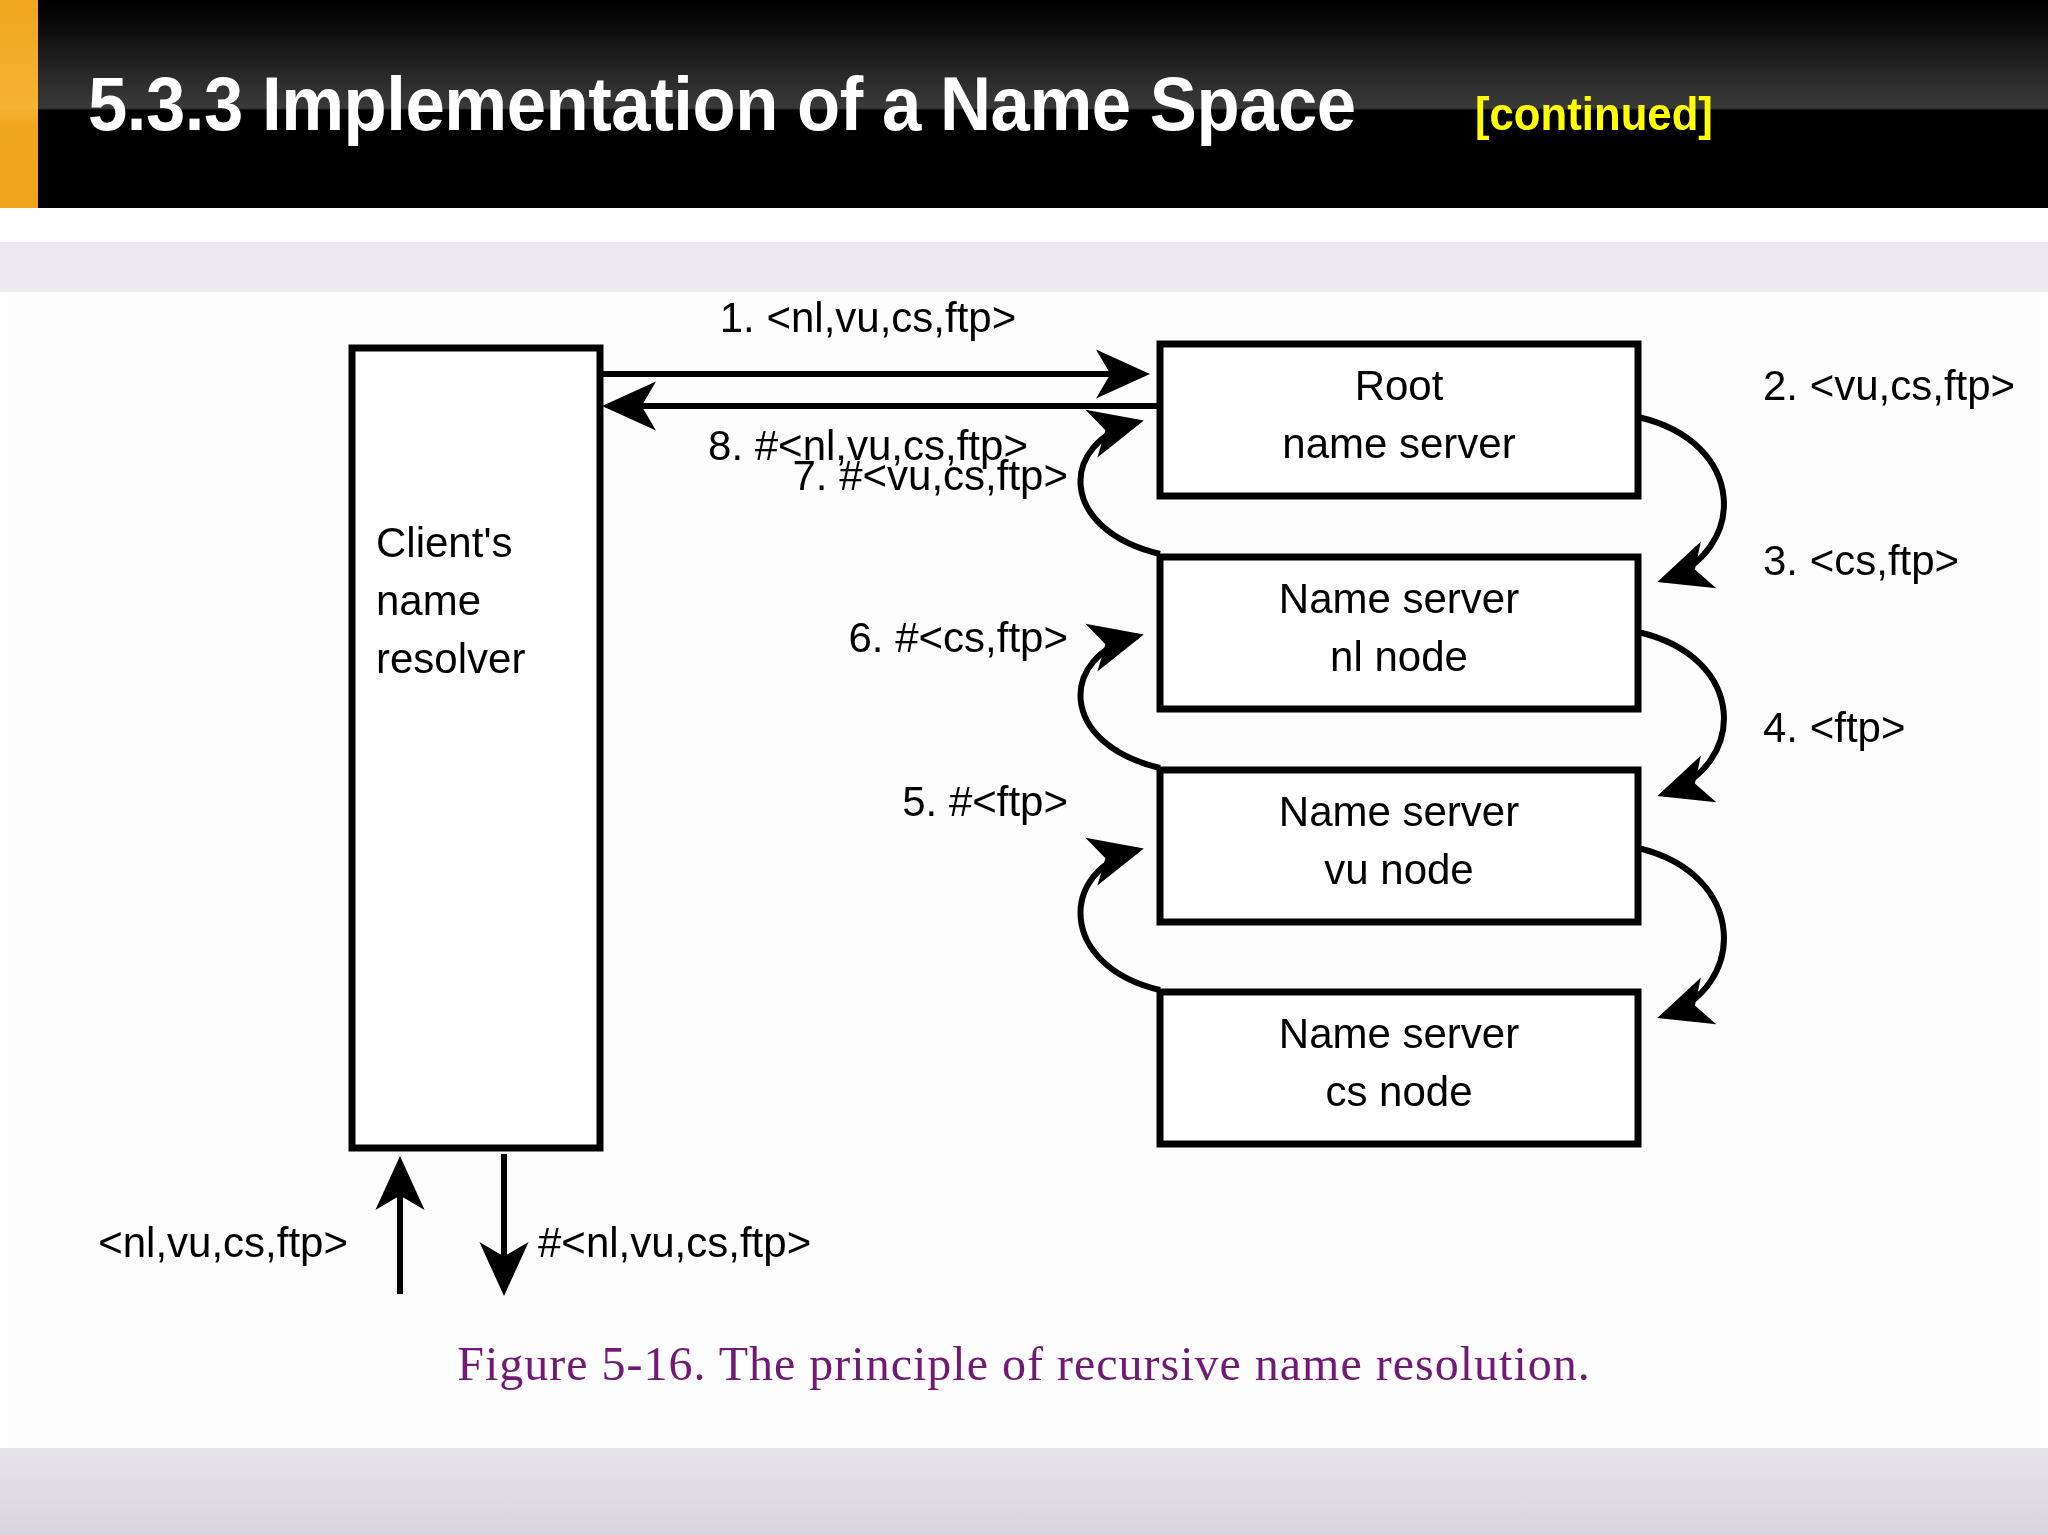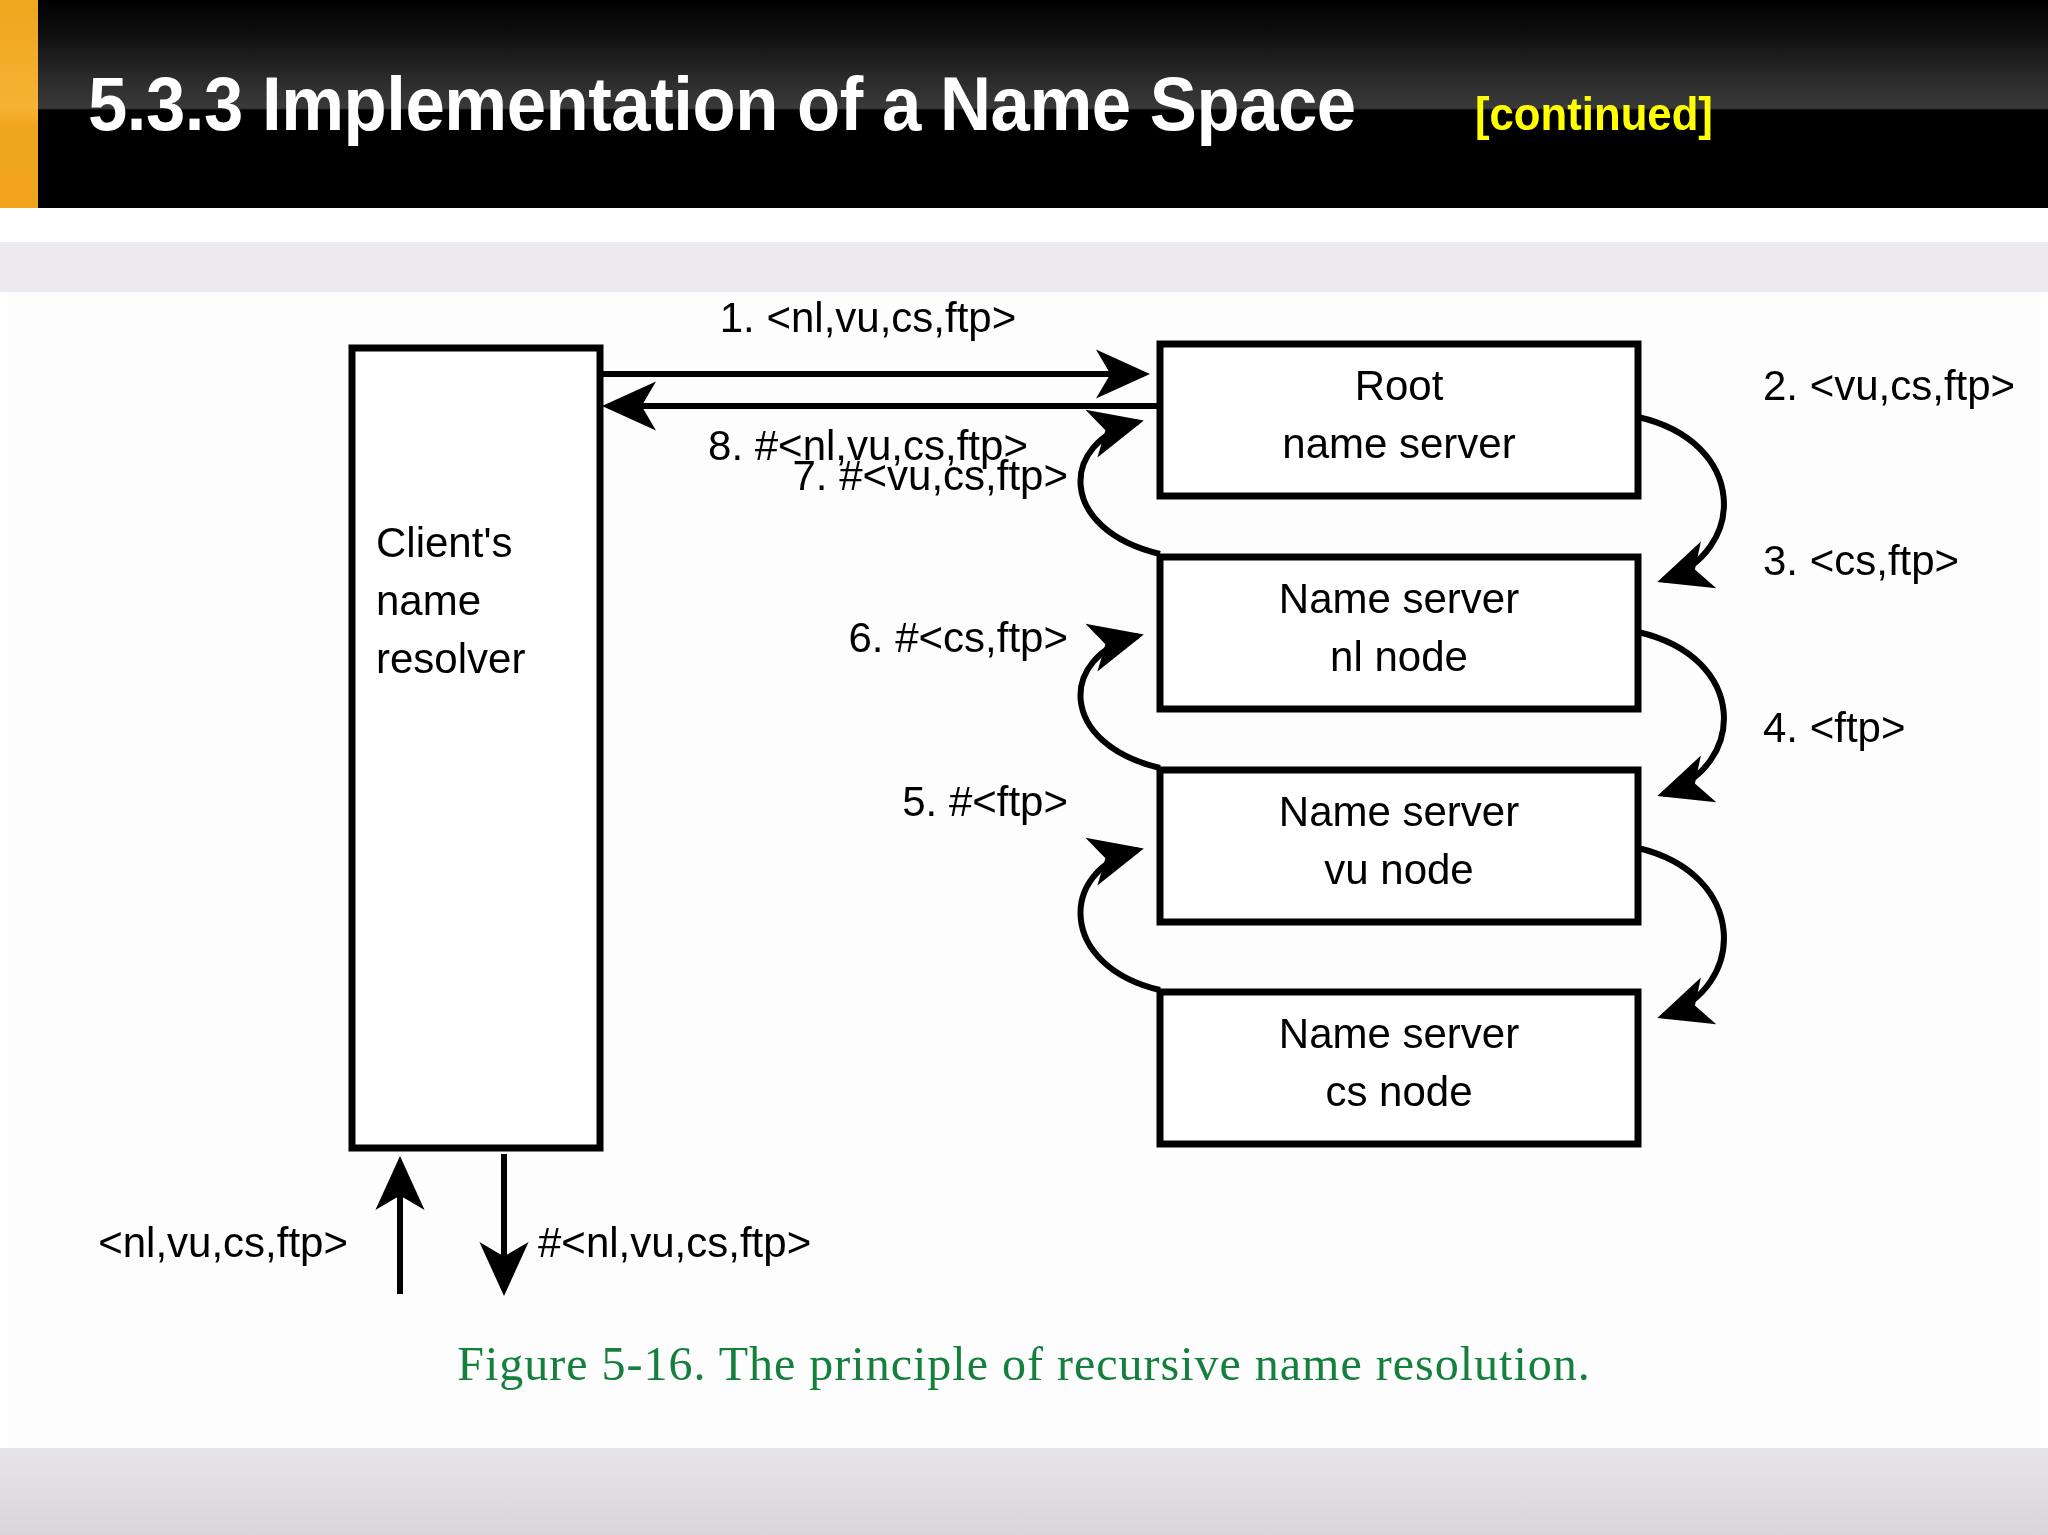--- a/index.html
+++ b/index.html
@@ -117,21 +117,21 @@
     fill: #000;
   }
   #figure-caption {
     position: absolute;
     left: 0;
     top: 1044px;
     width: 2032px;
     text-align: center;
     font-family: "Liberation Serif", serif;
     font-size: 48px;
-    color: #15803d;
+    color: #701a75;
     letter-spacing: 1px;
   }
 </style>
 </head>
 <body>
 
 <div id="slide-header">
   <div id="accent-bar"></div>
   <div id="title-row">
     <span id="page-title">5.3.3 Implementation of a Name Space</span>

